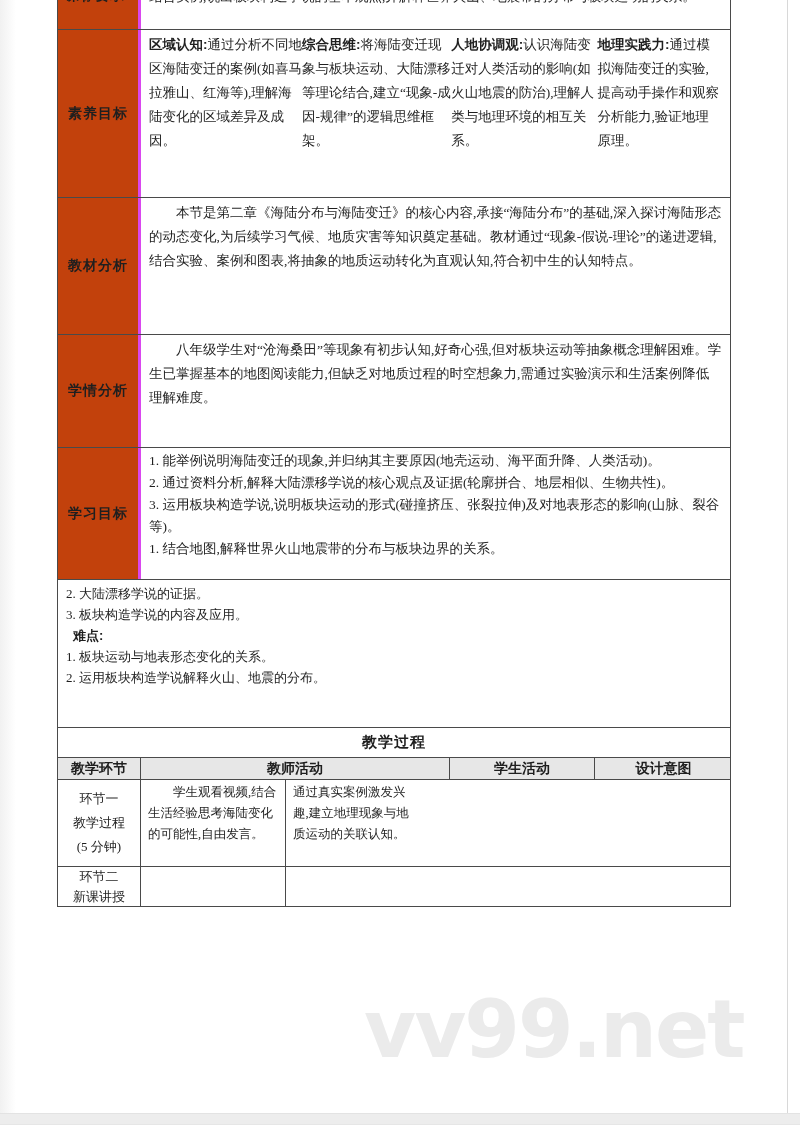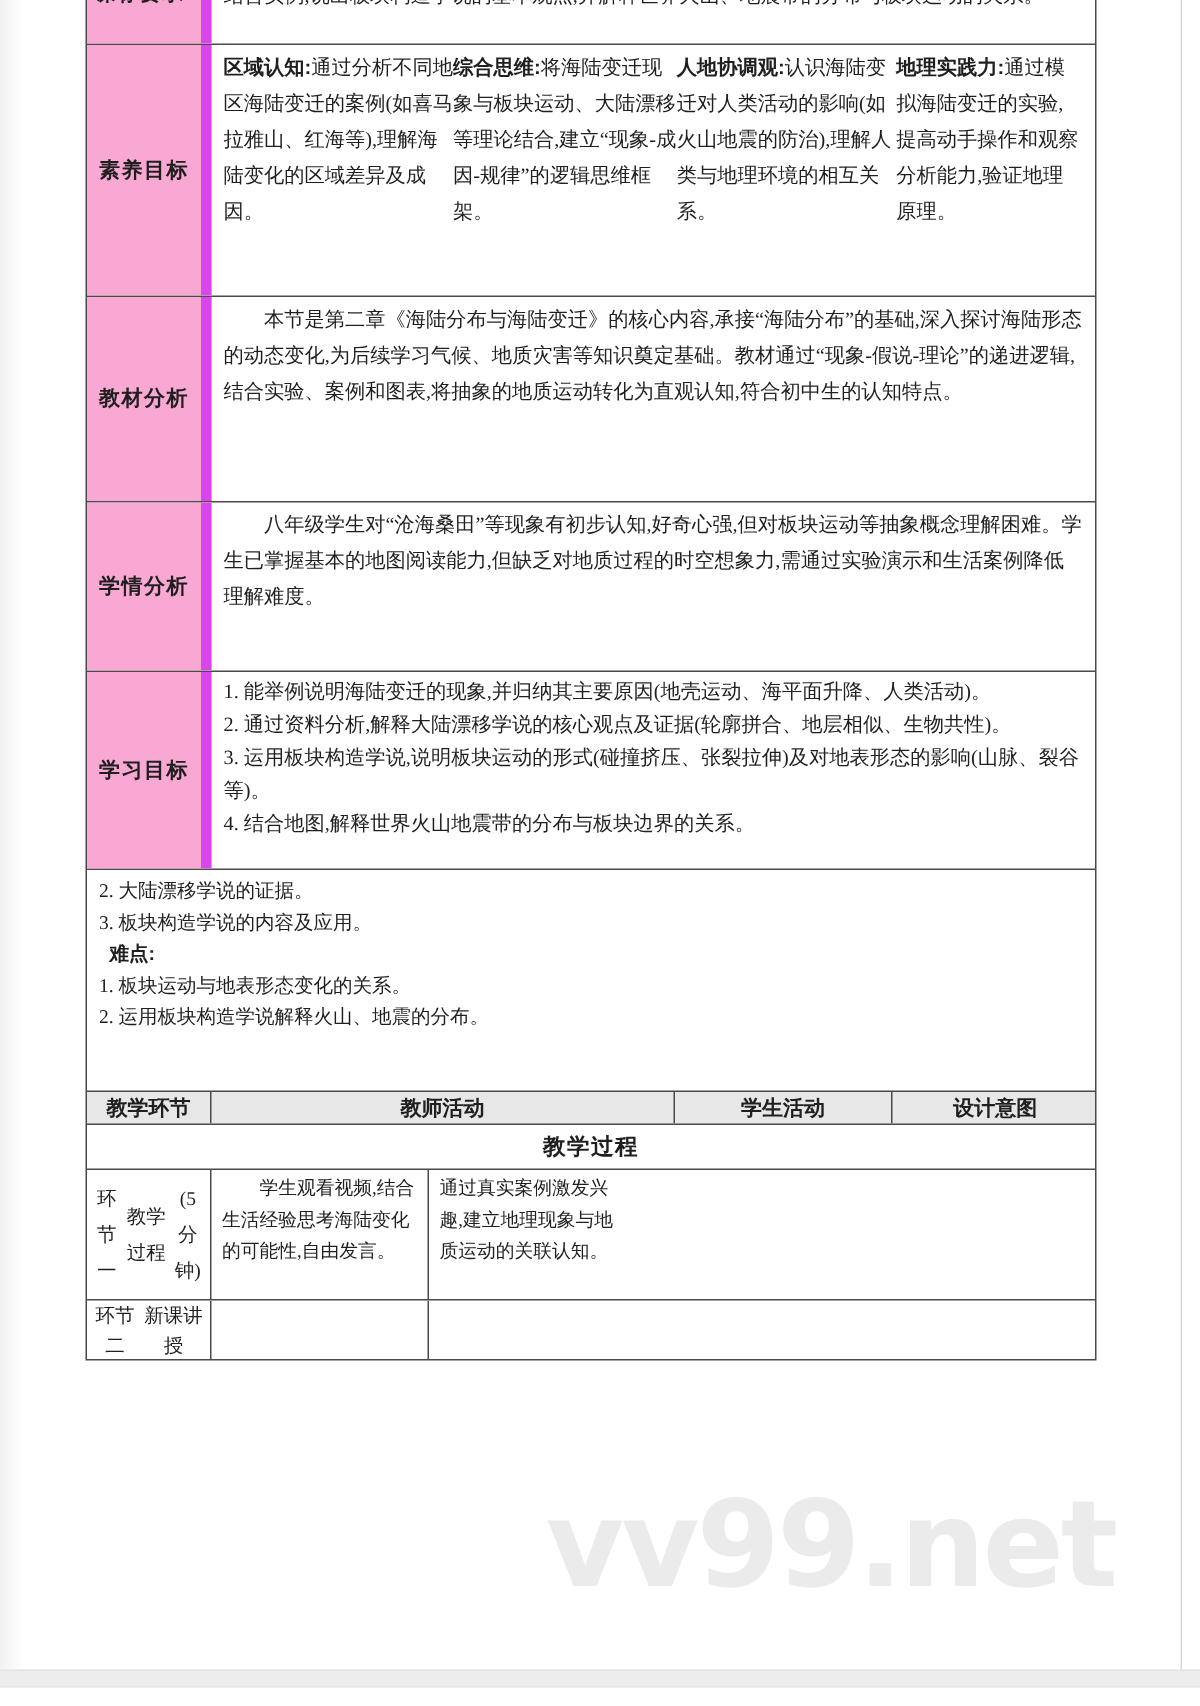--- a/index.html
+++ b/index.html
@@ -18,22 +18,22 @@
     background:linear-gradient(to right,#f1f1f1,rgba(255,255,255,0));
     pointer-events:none;
   }
   .doc-table {
     position:absolute; left:57px; top:0; width:674px;
     border-left:1px solid #4a4a4a; border-right:1px solid #4a4a4a;
     background:#fff;
   }
   .trow { display:flex; border-bottom:1px solid #4a4a4a; overflow:hidden; }
   .lbl {
-    width:83px; flex:0 0 83px; background:#f9a8d4;
-    border-right:7px solid #d946ef;
+    width:83px; flex:0 0 83px; background:#c2410c;
+    border-right:3px solid #d946ef;
     display:flex; align-items:center; justify-content:center;
     font-weight:bold; font-size:14px; letter-spacing:1px;
     font-family:"Liberation Sans","DejaVu Sans",sans-serif;
     text-align:center;
   }
   .cnt { flex:1; padding:3px 8px; font-size:13.5px; line-height:24px; overflow:hidden; }
   .cnt p b { font-family:"Liberation Sans","DejaVu Sans",sans-serif; }
   .indent { text-indent:2em; }
   .vcenter { display:flex; flex-direction:row; justify-content:center; }
 
@@ -70,21 +70,21 @@
   .c3 { width:145px; flex:0 0 145px; }
   .c4 { width:137px; flex:0 0 137px; border-right:none !important; }
 
   .row-h1 { height:87px; }
   .row-h2 { height:40px; }
   .bcell {
     border-right:1px solid #4a4a4a; padding:2px 7px;
     font-size:12.5px; line-height:21px; overflow:hidden;
   }
   .stage {
-    display:flex; flex-direction:row; align-items:center; justify-content:center;
+    display:flex; flex-direction:column; align-items:center; justify-content:center;
     text-align:center; font-size:13px; line-height:24px; padding:0 2px;
   }
   .tlead { font-weight:bold; font-family:"Liberation Sans","DejaVu Sans",sans-serif; }
   .hl-cell { padding:0; background:#e2e2e2; display:flex; flex-direction:column; justify-content:center; }
   .hl-line {
     font-weight:bold; font-family:"Liberation Sans","DejaVu Sans",sans-serif;
     font-size:12.5px; line-height:19px; padding-left:8px; background:#e2e2e2;
   }
 
   .watermark {
@@ -136,45 +136,45 @@
         <p class="indent">八年级学生对“沧海桑田”等现象有初步认知,好奇心强,但对板块运动等抽象概念理解困难。学生已掌握基本的地图阅读能力,但缺乏对地质过程的时空想象力,需通过实验演示和生活案例降低理解难度。</p>
       </div>
     </div>
 
     <div class="trow row-xuexi">
       <div class="lbl">学习目标</div>
       <div class="cnt">
         <p>1. 能举例说明海陆变迁的现象,并归纳其主要原因(地壳运动、海平面升降、人类活动)。</p>
         <p>2. 通过资料分析,解释大陆漂移学说的核心观点及证据(轮廓拼合、地层相似、生物共性)。</p>
         <p>3. 运用板块构造学说,说明板块运动的形式(碰撞挤压、张裂拉伸)及对地表形态的影响(山脉、裂谷等)。</p>
-        <p>4. 结合地图,解释世界火山地震带的分布与板块边界的关系。</p>
+        <p>1. 结合地图,解释世界火山地震带的分布与板块边界的关系。</p>
       </div>
     </div>
 
     <div class="trow row-zhong">
       <div class="cnt">
         <p>2. 大陆漂移学说的证据。</p>
         <p>3. 板块构造学说的内容及应用。</p>
         <p class="sec-head">难点:</p>
         <p>1. 板块运动与地表形态变化的关系。</p>
         <p>2. 运用板块构造学说解释火山、地震的分布。</p>
       </div>
     </div>
 
+    <div class="trow row-title">
+      <div class="proc-title">教学过程</div>
+    </div>
+
     <div class="trow row-head">
       <div class="hcell c1">教学环节</div>
       <div class="hcell c2">教师活动</div>
       <div class="hcell c3">学生活动</div>
       <div class="hcell c4">设计意图</div>
     </div>
 
-    <div class="trow row-title">
-      <div class="proc-title">教学过程</div>
-    </div>
-
     <div class="trow row-h1">
       <div class="bcell stage c1">
         <div>环节一</div>
         <div>教学过程</div>
         <div>(5 分钟)</div>
       </div>
       <div class="bcell c3">
         <p class="indent">学生观看视频,结合生活经验思考海陆变化的可能性,自由发言。</p>
       </div>
       <div class="bcell c4">

